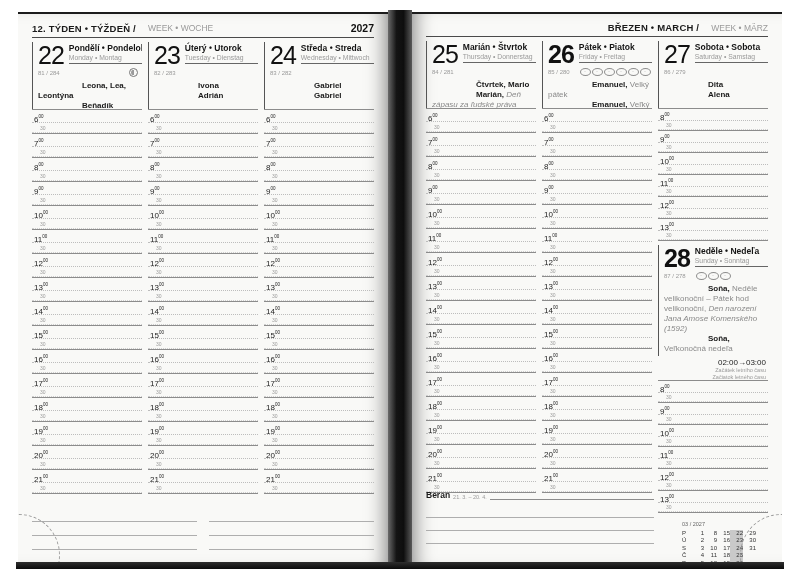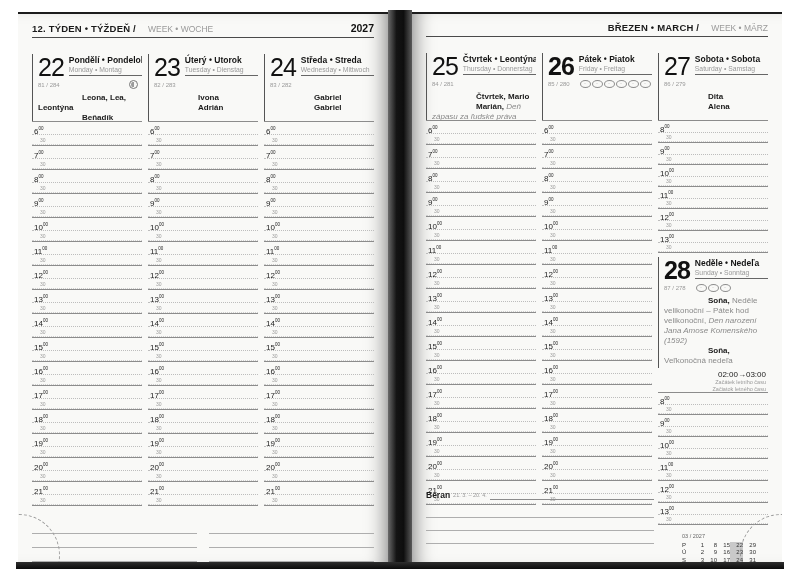--- a/index.html
+++ b/index.html
@@ -8,28 +8,28 @@
   .page{position:absolute;top:12px;width:370px;height:550px;background:#f9f9f7;
         border-top:2px solid #1c1c1c;overflow:hidden;}
   .page.left{left:18px;box-shadow:inset -16px 0 20px -14px rgba(0,0,0,.5);}
   .page.right{left:412px;box-shadow:inset 16px 0 20px -14px rgba(0,0,0,.5);}
   .spine{position:absolute;left:388px;top:10px;width:24px;height:556px;
          background:linear-gradient(90deg,#6a6a6a,#141414 35%,#0e0e0e 65%,#5a5a5a);}
   .bottom-edge{position:absolute;left:16px;top:562px;width:768px;height:7px;
          background:linear-gradient(#2e2e2e,#0b0b0b);}
   .page-inner{padding:8px 14px 0;position:relative;height:542px;box-sizing:border-box;}
 
-  .page-header{display:flex;align-items:flex-end;border-bottom:1px solid #4a4a4a;
+  .page-header{display:flex;align-items:center;border-bottom:1px solid #4a4a4a;
                padding-bottom:3px;}
   .ph-bold{font-weight:bold;font-size:9.5px;color:#1a1a1a;letter-spacing:.2px;}
   .ph-gray{color:#9a9a9a;font-size:8.5px;margin-left:12px;}
   .ph-year{margin-left:auto;font-weight:bold;font-size:10.5px;color:#111;}
   .page-header.rhead{justify-content:flex-end;}
 
-  .cols{display:flex;gap:6px;margin-top:16px;}
+  .cols{display:flex;gap:6px;margin-top:4px;}
   .col{width:110px;box-sizing:border-box;}
 
   .day-head{height:66px;border-left:1px solid #555;padding:1px 0 0 5px;overflow:hidden;}
   .day-head.auto{height:auto;min-height:74px;margin-top:4px;padding-bottom:2px;}
   .dh-top{display:flex;align-items:flex-start;}
   .dh-num{font-size:25px;line-height:24px;color:#111;letter-spacing:-1px;font-weight:400;}
   .dh-num.b{font-weight:bold;}
   .dh-titles{flex:1;margin-left:5px;border-bottom:1px solid #666;padding-bottom:2px;min-width:0;}
   .dh-t{font-size:8.5px;font-weight:bold;color:#141414;white-space:nowrap;}
   .dh-s{font-size:6.8px;color:#9a9a9a;margin-top:1px;white-space:nowrap;}
@@ -67,21 +67,21 @@
   .mc-row.mc-g{color:#979797;}
   .mc-row.mc-b{font-weight:bold;color:#111;}
   .mc-l{width:9px;}
   .mc-c{width:13px;text-align:right;}
   .mc-c.hl{background:#c9c9c9;}
 
   .notes{margin-top:14px;display:flex;gap:12px;}
   .note-seg{flex:1;}
   .note-line{height:13px;border-bottom:1px solid #aeaeae;}
 
-  .beran{position:absolute;left:14px;bottom:56px;width:228px;display:flex;align-items:center;}
+  .beran{position:absolute;left:14px;bottom:56px;width:228px;display:flex;align-items:flex-end;}
   .beran .b{font-weight:bold;font-size:8.5px;color:#1a1a1a;}
   .beran .g{font-size:5.5px;color:#9a9a9a;margin-left:3px;}
   .beran .fill{flex:1;border-bottom:1px solid #8c8c8c;height:8px;margin-left:3px;}
   .beran-lines{position:absolute;left:14px;bottom:12px;width:228px;}
   .beran-lines .note-line{height:12px;}
 
   .arc{position:absolute;width:80px;height:80px;border:1px dashed #9a9a9a;border-radius:50%;}
   .arc.bl{left:-40px;bottom:-40px;}
   .arc.br{right:-40px;bottom:-40px;}
 </style>
@@ -377,21 +377,21 @@
       <div class="page-header rhead">
         <span class="ph-bold">BŘEZEN • MARCH /</span>
         <span class="ph-gray">WEEK • MÄRZ</span>
       </div>
       <div class="cols" id="colsR">
           <div class="col">
             <div class="day-head">
               <div class="dh-top">
                 <div class="dh-num">25</div>
                 <div class="dh-titles">
-                  <div class="dh-t">Čtvrtek • Leontýna</div>
+                  <div class="dh-t">Marián • Štvrtok</div>
                   <div class="dh-s">Thursday • Donnerstag</div>
                 </div>
               </div>
               <div class="dh-meta">
                 <span class="doy">84 / 281</span>
               </div>
               <div class="dh-names">
                 <div class="nm-line"><span class="seg-b">Čtvrtek, Mario</span></div>
                 <div class="nm-line"><span class="seg-b">Marián, </span><span class="seg-ig">Deň zápasu za ľudské práva (1985)</span></div>
               </div>
@@ -475,20 +475,24 @@
               <div class="dh-meta">
                 <span class="doy">85 / 280</span>
                 <span class="badges">
                   <span class="badge">‥</span>
                   <span class="badge">‥</span>
                   <span class="badge">‥</span>
                   <span class="badge">‥</span>
                   <span class="badge">‥</span>
                   <span class="badge">‥</span>
                 </span>
+              </div>
+              <div class="dh-names">
+                <div class="nm-line"><span class="seg-b">Emanuel, </span><span class="seg-g">Velký pátek</span></div>
+                <div class="nm-line"><span class="seg-b">Emanuel, </span><span class="seg-g">Veľký piatok</span></div>
               </div>
             </div>
             <div class="grid">
               <div class="hour">
                 <div class="r1"><span class="hlbl">6</span><span class="sup">00</span></div>
                 <div class="r2">30</div>
               </div>
               <div class="hour">
                 <div class="r1"><span class="hlbl">7</span><span class="sup">00</span></div>
                 <div class="r2">30</div>

